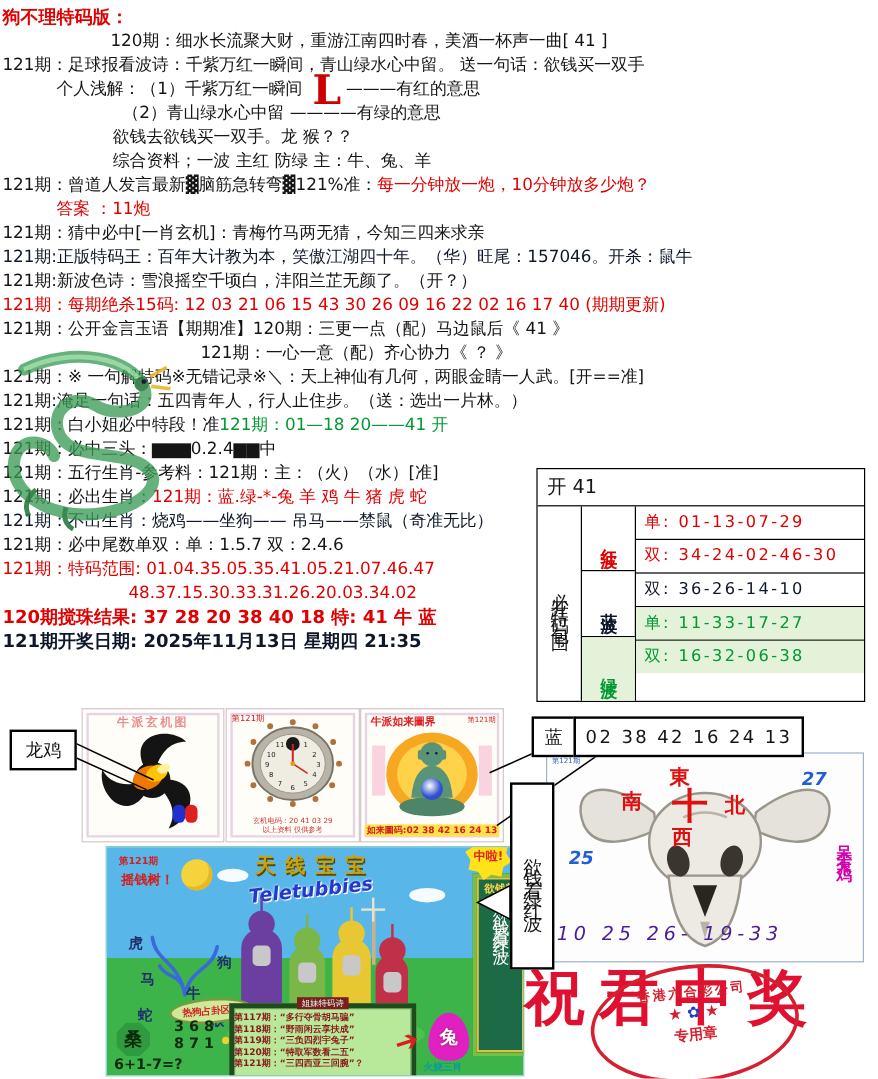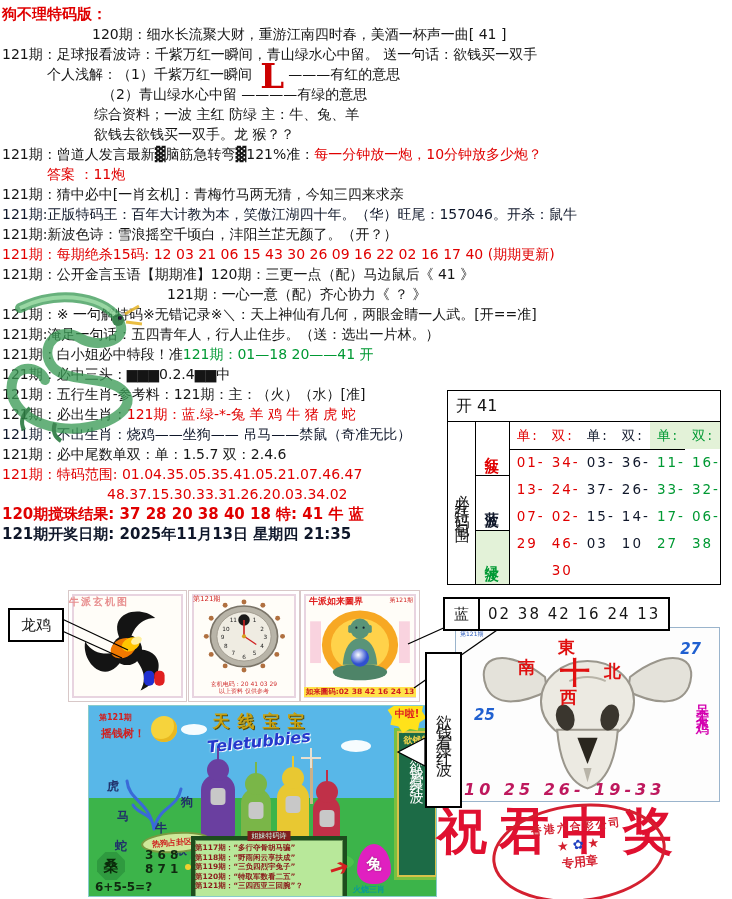--- a/index.html
+++ b/index.html
@@ -20,38 +20,38 @@
   
   .mtable{position:absolute;left:447px;top:390px;width:272px;border:1px solid #000;background:#fff;z-index:4}
   .mt-head{height:30px;line-height:30px;border-bottom:1px solid #000;padding-left:8px;font-size:16px}
   .mt-body{display:flex;height:162px}
   .mt-side{width:36px;border-right:1px solid #000;display:flex;align-items:center;justify-content:center}
   .vtext{writing-mode:vertical-lr;text-orientation:upright;letter-spacing:7px;font-size:15px}
   .mt-waves{width:44px;border-right:1px solid #000;display:flex;flex-direction:column}
   .wave-cell{height:54px;border-bottom:1px solid #000;display:flex;align-items:center;justify-content:center}
   .wave-cell:last-child{border-bottom:none}
   .wave-cell .vtext{letter-spacing:3px;font-size:14px;font-weight:bold}
-  .mt-vals{flex:1;display:flex;flex-direction:row}
+  .mt-vals{flex:1;display:flex;flex-direction:column}
   .val-cell{height:27px;line-height:27px;border-bottom:1px solid #000;padding-left:7px;font-size:13.5px}
   .val-cell:last-child{border-bottom:none}
   .bg-green{background:#e3f2d8}
   
   .callouts{position:absolute;left:0;top:586px;width:732px;height:313px;z-index:6;pointer-events:none}
   .labelbox{position:absolute;border:2px solid #000;background:#fff;z-index:7;
             display:flex;align-items:center;justify-content:center;font-size:15px}
   .card{position:absolute;background:#fffdf8;border:1px solid #d8c8c8;z-index:5;
         box-shadow:inset 0 0 0 3px #fff,inset 0 0 0 5px #e8d4e0}
-  .card .ctitle{position:absolute;top:4px;left:0;right:0;text-align:left;font-weight:bold}
+  .card .ctitle{position:absolute;top:4px;left:0;right:0;text-align:center;font-weight:bold}
   
   .skullcard{position:absolute;left:455px;top:627px;width:263px;height:173px;background:#fdfdfd;
              border:1px solid #9ab4cc;z-index:5}
   .skullcard .dirchar{position:absolute;color:#e01010;font-weight:bold;font-size:17px}
   .skullcard .bignum{position:absolute;color:#2060d0;font-weight:bold;font-size:15px;font-style:italic}
   .skullcard .sidechars{position:absolute;right:8px;top:66px;color:#d400b0;font-weight:bold}
-  .skullcard .botnums{position:absolute;left:8px;bottom:2px;color:#be185d;font-weight:bold;
+  .skullcard .botnums{position:absolute;left:8px;bottom:14px;color:#4c1d95;font-weight:normal;
                       font-size:16px;font-style:italic;letter-spacing:4px}
   .cross{position:absolute;color:#e01010;font-weight:bold;font-size:30px;line-height:30px}
   
   .desirebox{position:absolute;left:425px;top:652px;width:33px;height:152px;border:2px solid #000;
              background:#fff;z-index:7;display:flex;align-items:center;justify-content:center}
   .desirebox .vtext{letter-spacing:9px;font-size:16px}
   
   .tele{position:absolute;left:88px;top:705px;width:347px;height:190px;z-index:5;overflow:hidden;
         background:linear-gradient(#58b7e8 0 92px,#3cb44a 92px);border:1px solid #8cc}
   .tele .small-red{position:absolute;color:#d02020;font-weight:bold}
@@ -119,22 +119,22 @@
 <body>
 
 <div class="sheet">
 
   <div class="textblock">
     <div class="ln title-ln"><span>狗不理特码版：</span></div>
     <div class="ln i90"><span>120期：细水长流聚大财，重游江南四时春，美酒一杯声一曲[ 41 ]</span></div>
     <div class="ln"><span>121期：足球报看波诗：千紫万红一瞬间，青山绿水心中留。 送一句话：欲钱买一双手</span></div>
     <div class="ln i45"><span>个人浅解：（1）千紫万红一瞬间 </span><span class="bigL">L</span><span>———有红的意思</span></div>
     <div class="ln i100"><span>（2）青山绿水心中留 ————有绿的意思</span></div>
+    <div class="ln i92"><span>欲钱去欲钱买一双手。龙 猴？？</span></div>
     <div class="ln i92"><span>综合资料；一波 主红 防绿 主：牛、兔、羊</span></div>
-    <div class="ln i92"><span>欲钱去欲钱买一双手。龙 猴？？</span></div>
     <div class="ln"><span>121期：曾道人发言最新▓脑筋急转弯▓121%准：</span><span class="c-red">每一分钟放一炮，10分钟放多少炮？</span></div>
     <div class="ln i45 c-red"><span>答案 ：11炮</span></div>
     <div class="ln"><span>121期：猜中必中[一肖玄机]：青梅竹马两无猜，今知三四来求亲</span></div>
     <div class="ln c-blue"><span>121期:正版特码王：百年大计教为本，笑傲江湖四十年。（华）旺尾：157046。开杀：鼠牛</span></div>
     <div class="ln"><span>121期:新波色诗：雪浪摇空千顷白，沣阳兰芷无颜了。（开？）</span></div>
     <div class="ln c-red"><span>121期：每期绝杀15码: 12 03 21 06 15 43 30 26 09 16 22 02 16 17 40 (期期更新)</span></div>
     <div class="ln"><span>121期：公开金言玉语【期期准】120期：三更一点（配）马边鼠后《 41 》</span></div>
     <div class="ln i165"><span>121期：一心一意（配）齐心协力《 ？ 》</span></div>
     <div class="ln"><span>121期：※ 一句解特码※无错记录※＼：天上神仙有几何，两眼金睛一人武。[开==准]</span></div>
     <div class="ln"><span>121期:淹足一句话：五四青年人，行人止住步。（送：选出一片林。）</span></div>
@@ -172,21 +172,20 @@
         <div class="wave-cell">
             <div class="vtext c-blue">蓝波</div>
           </div>
         <div class="wave-cell bg-green">
             <div class="vtext c-green">绿波</div>
           </div>
       </div>
       <div class="mt-vals">
         <div class="val-cell c-red numfont">单: 01-13-07-29</div>
         <div class="val-cell c-red numfont">双: 34-24-02-46-30</div>
-        <div class="val-cell c-blue numfont">单: 03-37-15-03</div>
         <div class="val-cell c-blue numfont">双: 36-26-14-10</div>
         <div class="val-cell c-green numfont bg-green">单: 11-33-17-27</div>
         <div class="val-cell c-green numfont bg-green">双: 16-32-06-38</div>
       </div>
     </div>
   </div>
 
   <svg class="callouts">
     <line x1="60" y1="32" x2="128" y2="64" stroke="#000" stroke-width="1.3"></line>
     <line x1="60" y1="44" x2="122" y2="72" stroke="#000" stroke-width="1.3"></line>
@@ -302,21 +301,21 @@
       <ellipse cx="152" cy="88" rx="9" ry="13" fill="#3a362e" transform="rotate(15 152 88)"></ellipse>
       <path d="M120 108 L140 108 L130 134 Z" fill="#2a261e"></path>
       <path d="M126 138 L134 138 L130 152 Z" fill="#b8b4a8"></path>
       <path d="M112 52 Q130 44 148 52" stroke="#b8b4a8" stroke-width="2" fill="none"></path>
     </svg>
     <div class="cross" style="left:104px;top:30px">十</div>
     <div class="dirchar" style="left:102px;top:8px">東</div>
     <div class="dirchar" style="left:62px;top:28px">南</div>
     <div class="dirchar" style="left:148px;top:32px">北</div>
     <div class="dirchar" style="left:104px;top:58px">西</div>
-    <div class="bignum" style="right:18px;top:12px">27</div>
+    <div class="bignum" style="right:30px;top:12px">27</div>
     <div class="bignum" style="left:18px;top:78px">25</div>
     <div class="sidechars">
       <div class="vtext" style="letter-spacing:6px;font-size:13px">呆若木鸡</div>
     </div>
     <div class="botnums">10  25   26- 19-33</div>
   </div>
 
   <div class="desirebox">
     <div class="vtext">欲钱看绿红波</div>
   </div>
@@ -384,21 +383,21 @@
         <div class="pline">第119期：“三负四烈宇兔子”</div>
         <div class="pline">第120期：“特取军数看二五”</div>
         <div class="pline">第121期：“三四西亚三回腕”？</div>
       </div>
     </div>
     <div class="oct">桑</div>
     <div class="octnums">
       <div>3 6 8</div>
       <div>8 7 1</div>
     </div>
-    <div class="octeq">6+5-5=?</div>
+    <div class="octeq">6+1-7=?</div>
     <div class="rarrow">➔</div>
     <div class="rabbit">
       <div class="flame"></div>
       <div class="rchar">兔</div>
     </div>
     <div class="rsub">火烧三肖</div>
   </div>
 
   <div class="wish">祝君中奖</div>
   <div class="stamp">

